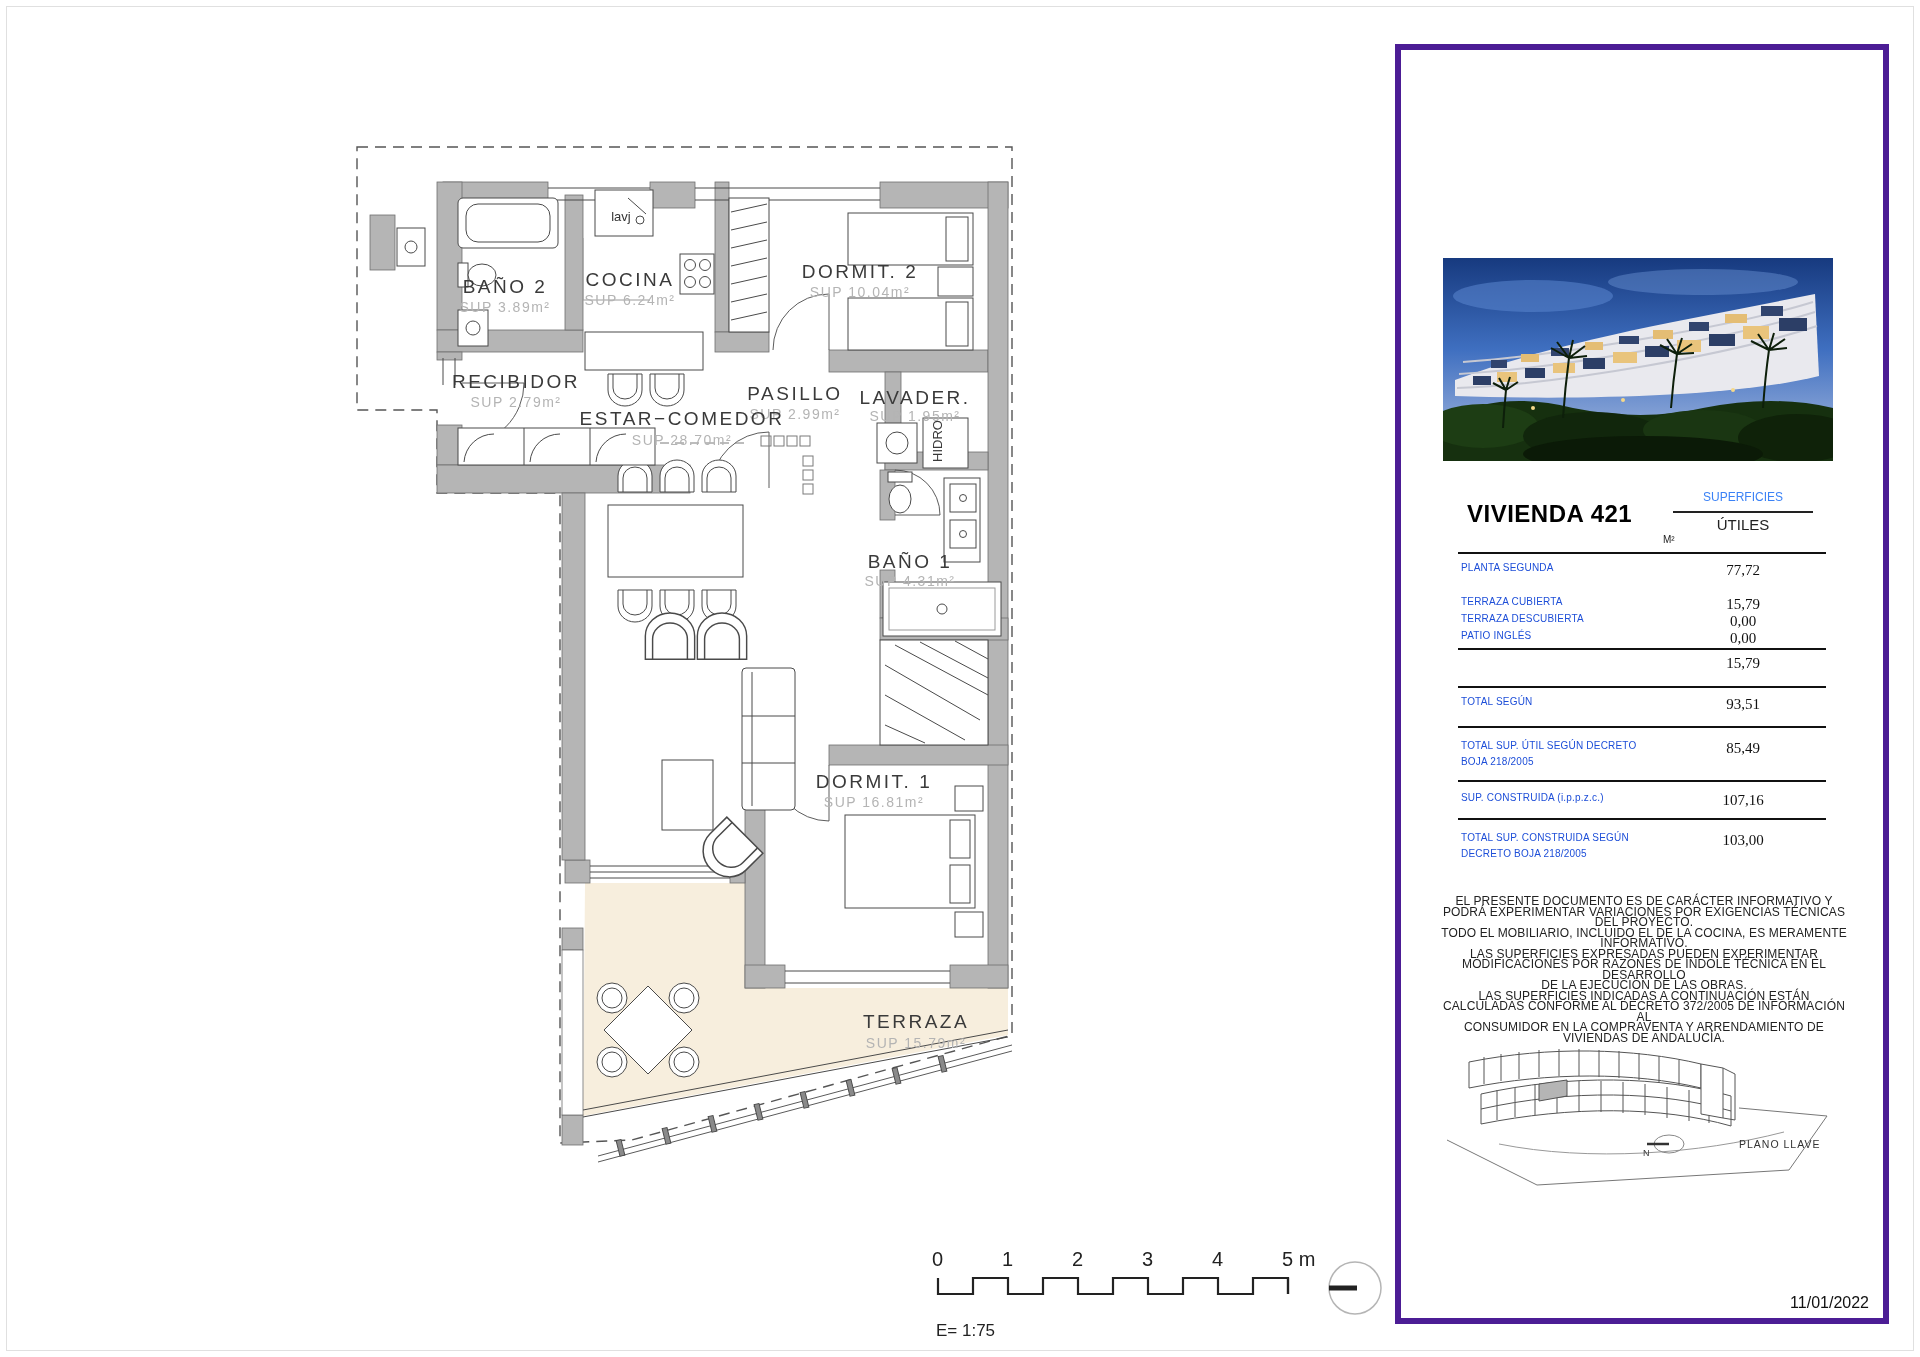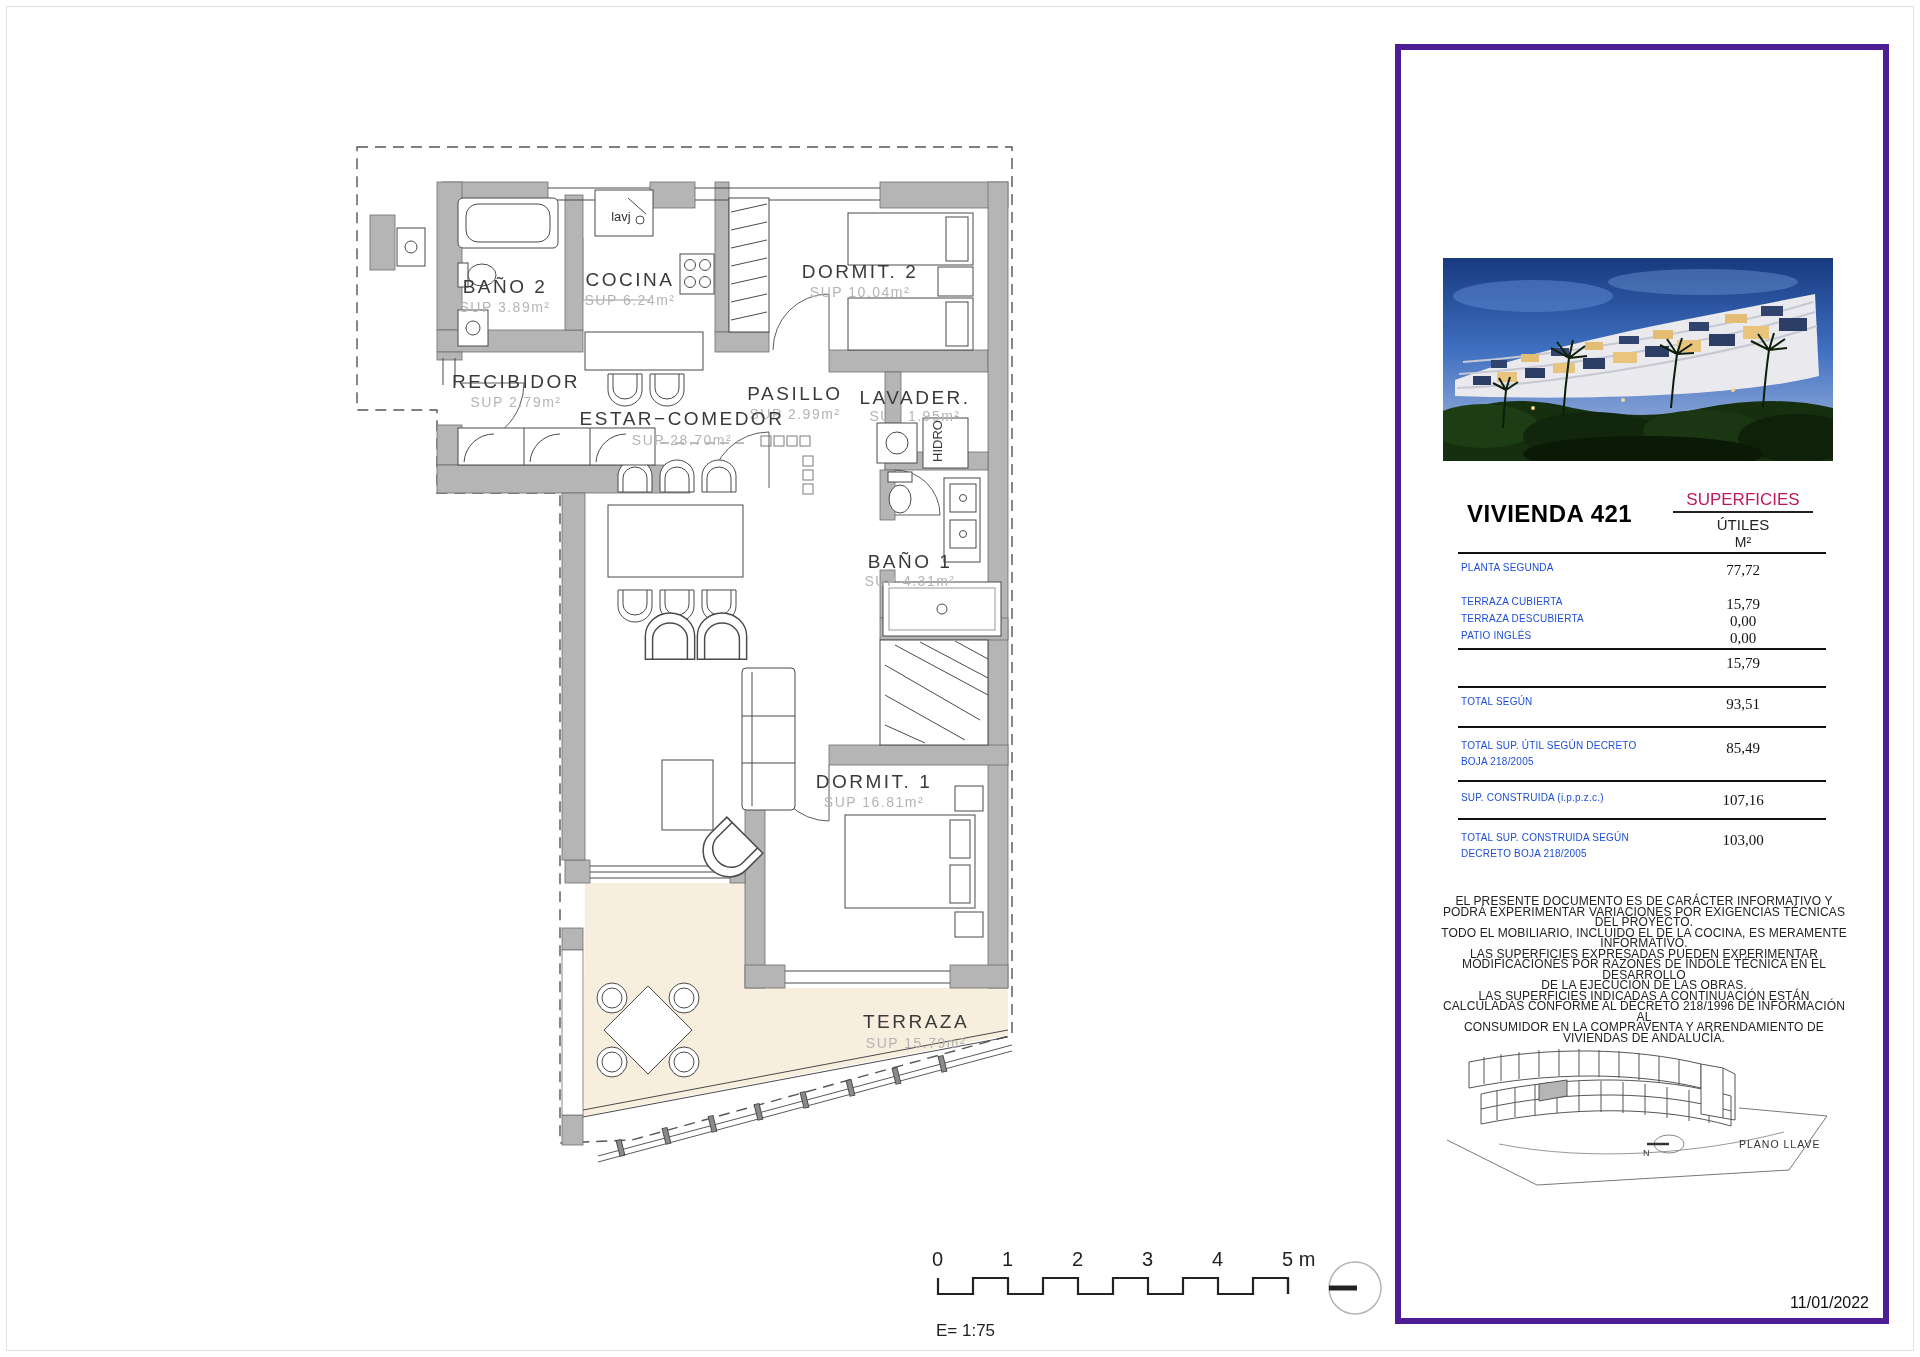--- a/index.html
+++ b/index.html
@@ -10,24 +10,24 @@
   text{font-family:"Liberation Sans",sans-serif;}
   .room-name{fill:#3a3a3a;font-size:19px;letter-spacing:2.5px;}
   .room-sup{fill:#b4b4b4;font-size:14px;letter-spacing:1.5px;}
   .small-note{fill:#333;font-size:13px;}
   
   #scalebar{position:absolute;left:930px;top:1248px;}
   
   .panel{position:absolute;left:1395px;top:44px;width:482px;height:1268px;border:6px solid #4c1d95;background:#fff;}
   .photo{position:absolute;left:42px;top:208px;width:390px;height:203px;overflow:hidden;}
   .vtitle{position:absolute;left:66px;top:450px;font-size:24px;font-weight:bold;color:#000;letter-spacing:.5px;}
-  .colhead{position:absolute;left:262px;top:440px;width:160px;text-align:center;font-size:17px;color:#be185d;}
+  .colhead{position:absolute;left:262px;top:440px;width:160px;text-align:center;font-size:12px;color:#3b82f6;}
   .colline{position:absolute;left:272px;top:461px;width:140px;border-top:2px solid #222;}
   .colsub{position:absolute;left:262px;top:466px;width:160px;text-align:center;font-size:15px;color:#222;}
-  .colunit{position:absolute;left:262px;top:484px;width:160px;text-align:center;font-size:14px;color:#222;}
+  .colunit{position:absolute;left:262px;top:484px;width:160px;font-size:10px;color:#222;}
   .sep{position:absolute;left:57px;width:368px;border-top:2.5px solid #111;}
   .trow-label{position:absolute;left:60px;font-size:10px;color:#1d4ed8;letter-spacing:.2px;}
   .trow-value{position:absolute;left:282px;width:120px;text-align:center;font-size:15px;color:#111;font-family:Liberation Serif, serif;}
   .disclaimer{position:absolute;left:40px;top:846px;width:406px;font-size:12px;line-height:10.5px;color:#222;letter-spacing:.15px;text-align:center;}
   .sketch{position:absolute;left:38px;top:972px;}
   .pdate{position:absolute;right:14px;bottom:6px;font-size:16px;color:#111;}
 </style>
 </head>
 <body>
 
@@ -345,21 +345,21 @@
   <div class="trow-label" style="top:782px">TOTAL SUP. CONSTRUIDA SEGÚN</div>
   <div class="trow-label" style="top:798px">DECRETO BOJA 218/2005</div>
   <div class="trow-value" style="top:782px">103,00</div>
 
   <div class="disclaimer">
     <div>EL PRESENTE DOCUMENTO ES DE CARÁCTER INFORMATIVO Y PODRÁ EXPERIMENTAR VARIACIONES POR EXIGENCIAS TÉCNICAS</div>
     <div>DEL PROYECTO.</div>
     <div>TODO EL MOBILIARIO, INCLUIDO EL DE LA COCINA, ES MERAMENTE INFORMATIVO.</div>
     <div>LAS SUPERFICIES EXPRESADAS PUEDEN EXPERIMENTAR MODIFICACIONES POR RAZONES DE ÍNDOLE TÉCNICA EN EL DESARROLLO</div>
     <div>DE LA EJECUCIÓN DE LAS OBRAS.</div>
-    <div>LAS SUPERFICIES INDICADAS A CONTINUACIÓN ESTÁN CALCULADAS CONFORME AL DECRETO 218/1996 DE INFORMACIÓN AL</div>
+    <div>LAS SUPERFICIES INDICADAS A CONTINUACIÓN ESTÁN CALCULADAS CONFORME AL DECRETO 372/2005 DE INFORMACIÓN AL</div>
     <div>CONSUMIDOR EN LA COMPRAVENTA Y ARRENDAMIENTO DE VIVIENDAS DE ANDALUCÍA.</div>
   </div>
 
   <svg class="sketch" width="405" height="190" viewBox="0 0 405 190">
     <g fill="none" stroke="#555" stroke-width="1">
       <path d="M8,118 L98,163 L350,148 L388,94 L300,86" stroke="#777"></path>
       <path d="M60,122 C150,140 260,132 345,110" stroke="#999"></path>
 
       <path d="M30,40 C110,24 195,26 262,42 L262,66 C195,50 110,50 30,66 Z" fill="#fff"></path>
       <path d="M45,35 V62 M62,32 V59 M80,30 V57 M100,28 V55 M120,27 V54 M140,27 V54 M160,28 V55 M180,29 V56 M200,31 V58 M220,34 V61 M240,38 V64"></path>

